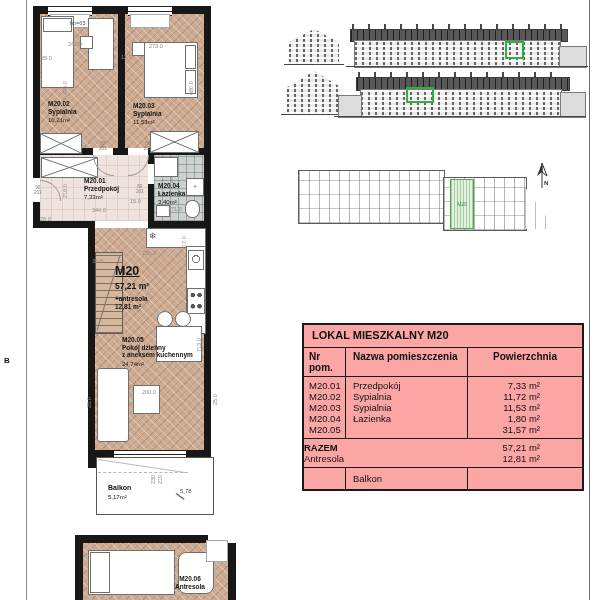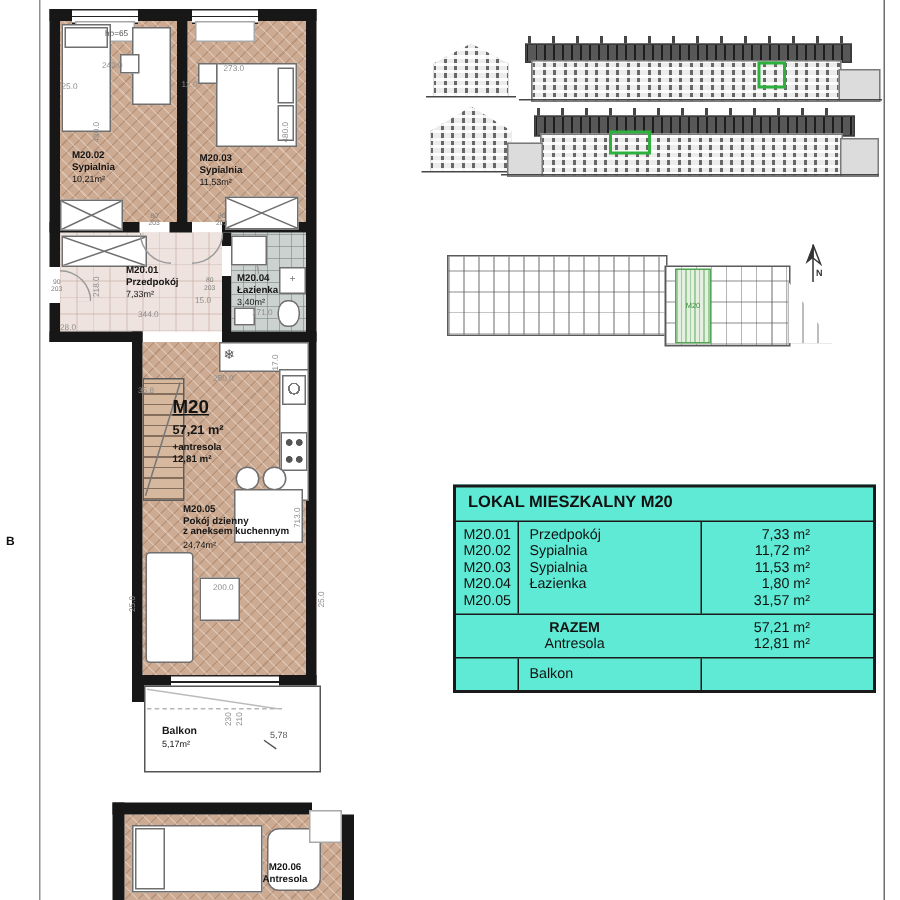--- a/index.html
+++ b/index.html
@@ -63,35 +63,35 @@
   .kp-tri{position:absolute;background:#fff;border:none;
     clip-path:polygon(0 0, 100% 100%, 0 100%);outline:1px solid #5a5a5a;
     background-image:repeating-linear-gradient(90deg, rgba(90,90,90,.4) 0 1px, transparent 1px 10px);}
   .kp-unit{position:absolute;border:1px solid #56a556;background-color:#e4f1e1;
     background-image:repeating-linear-gradient(90deg, rgba(80,160,80,.45) 0 1px, transparent 1px 3px);
     color:#3a8d3a;font-size:5px;display:flex;align-items:center;justify-content:center;z-index:4;}
   .north{position:absolute;z-index:4;}
   .north .nlabel{font-size:6px;color:#333;font-weight:bold;}
   
   .areas-table{position:absolute;left:302px;top:323px;width:278px;border:2px solid #1a1a1a;
-    background:#5eead4;color:#111;font-size:9.5px;z-index:8;}
+    background:#fca5a5;color:#111;font-size:9.5px;z-index:8;}
   .t-title{height:18px;border-bottom:1.5px solid #1a1a1a;font-weight:bold;font-size:11px;
     padding:4px 8px 0 8px;}
   .t-sub{height:13px;border-bottom:1.5px solid #1a1a1a;font-weight:bold;font-size:10.5px;
     padding:3px 0 0 46px;}
   .t-row{display:flex;border-bottom:1.5px solid #1a1a1a;}
   .t-c1{width:42px;border-right:1px solid #1a1a1a;padding:3px 0 3px 5px;box-sizing:border-box;}
   .t-c2{width:122px;border-right:1px solid #1a1a1a;padding:3px 0 3px 7px;box-sizing:border-box;}
   .t-c3{flex:1;padding:3px 0;box-sizing:border-box;}
   .t-head{font-weight:bold;font-size:10px;}
   .t-head .t-c3{text-align:center;}
   .t-body .t-c1 div,.t-body .t-c2 div{line-height:11px;}
   .t-body .t-c3 div{line-height:11px;text-align:right;padding-right:42px;}
   .t-sum{border-bottom:1.5px solid #1a1a1a;display:flex;padding:3px 0;}
-  .t-sum .lbls{width:164px;text-align:center;padding-right:6px;box-sizing:border-box;}
+  .t-sum .lbls{width:164px;text-align:left;padding-right:6px;box-sizing:border-box;}
   .t-sum .vals{flex:1;text-align:right;padding-right:42px;box-sizing:border-box;}
   .t-sum div{line-height:11px;}
   .t-balk{display:flex;}
   .t-balk .t-c1{padding:5px 0 5px 5px;}
   .t-balk .t-c2{padding:5px 0 5px 7px;}
   .t-balk .t-c3{text-align:right;padding:5px 28px 5px 0;}
 </style>
 </head>
 <body>
 
@@ -319,20 +319,25 @@
     <svg width="18" height="28">
       <line x1="9" y1="26" x2="9" y2="4" stroke="#333" stroke-width="1"></line>
       <polygon points="9,1 4,14 9,10" fill="#333"></polygon>
       <polygon points="9,1 14,14 9,10" fill="none" stroke="#333" stroke-width="1"></polygon>
     </svg>
     <span class="nlabel" style="position:absolute;left:11px;top:18px;">N</span>
   </div>
 
   <div class="areas-table">
     <div class="t-title">LOKAL MIESZKALNY M20</div>
+    <div class="t-row t-head">
+      <div class="t-c1">Nr pom.</div>
+      <div class="t-c2">Nazwa pomieszczenia</div>
+      <div class="t-c3">Powierzchnia</div>
+    </div>
     <div class="t-row t-body">
       <div class="t-c1">
         <div>M20.01</div>
         <div>M20.02</div>
         <div>M20.03</div>
         <div>M20.04</div>
         <div>M20.05</div>
       </div>
       <div class="t-c2">
         <div>Przedpokój</div>

